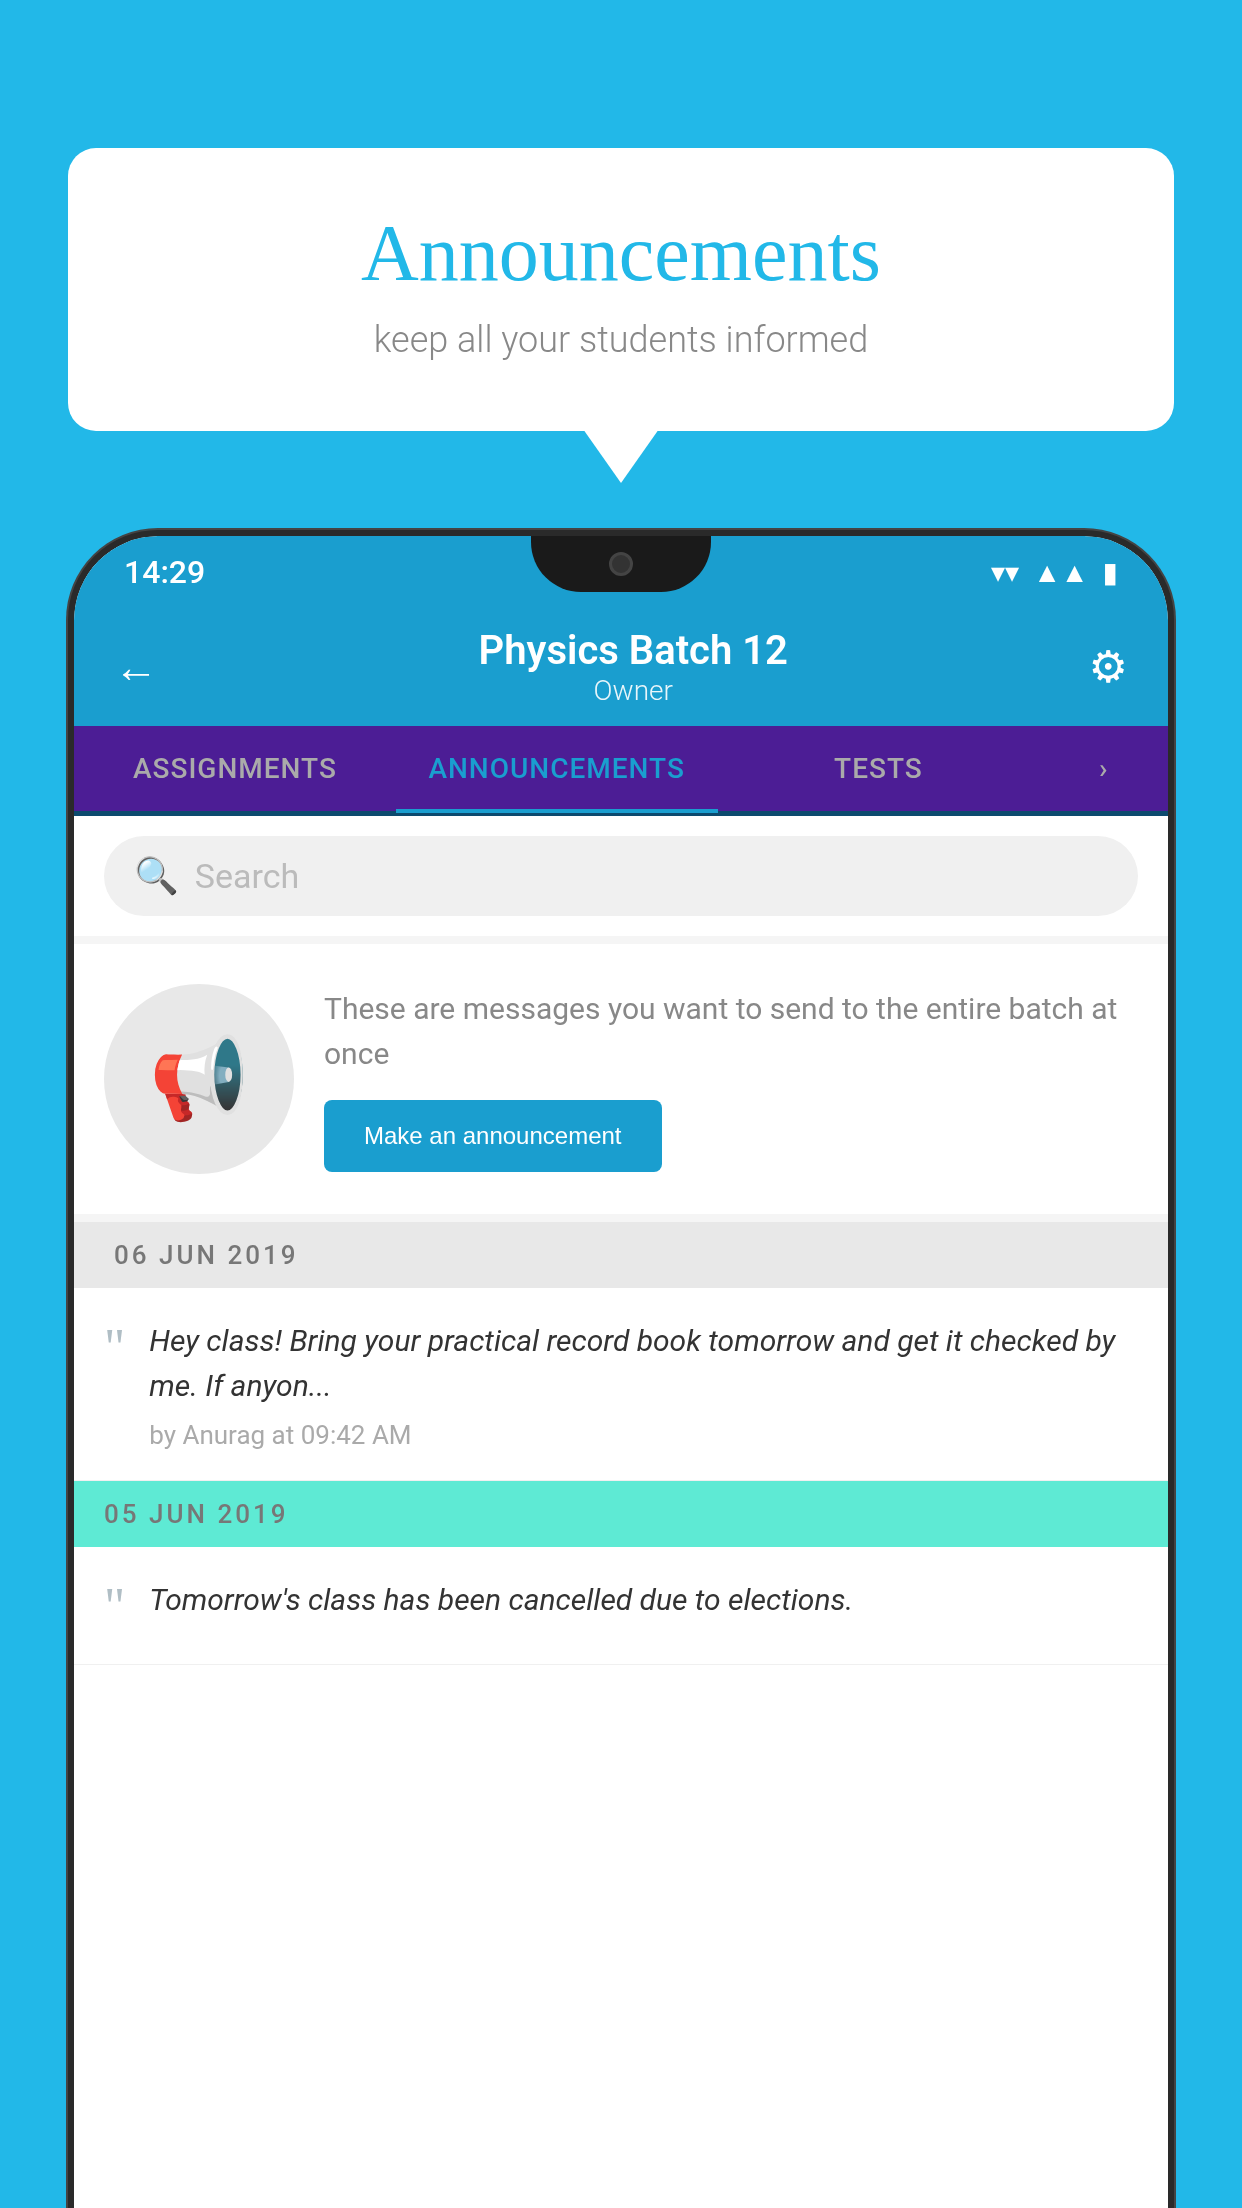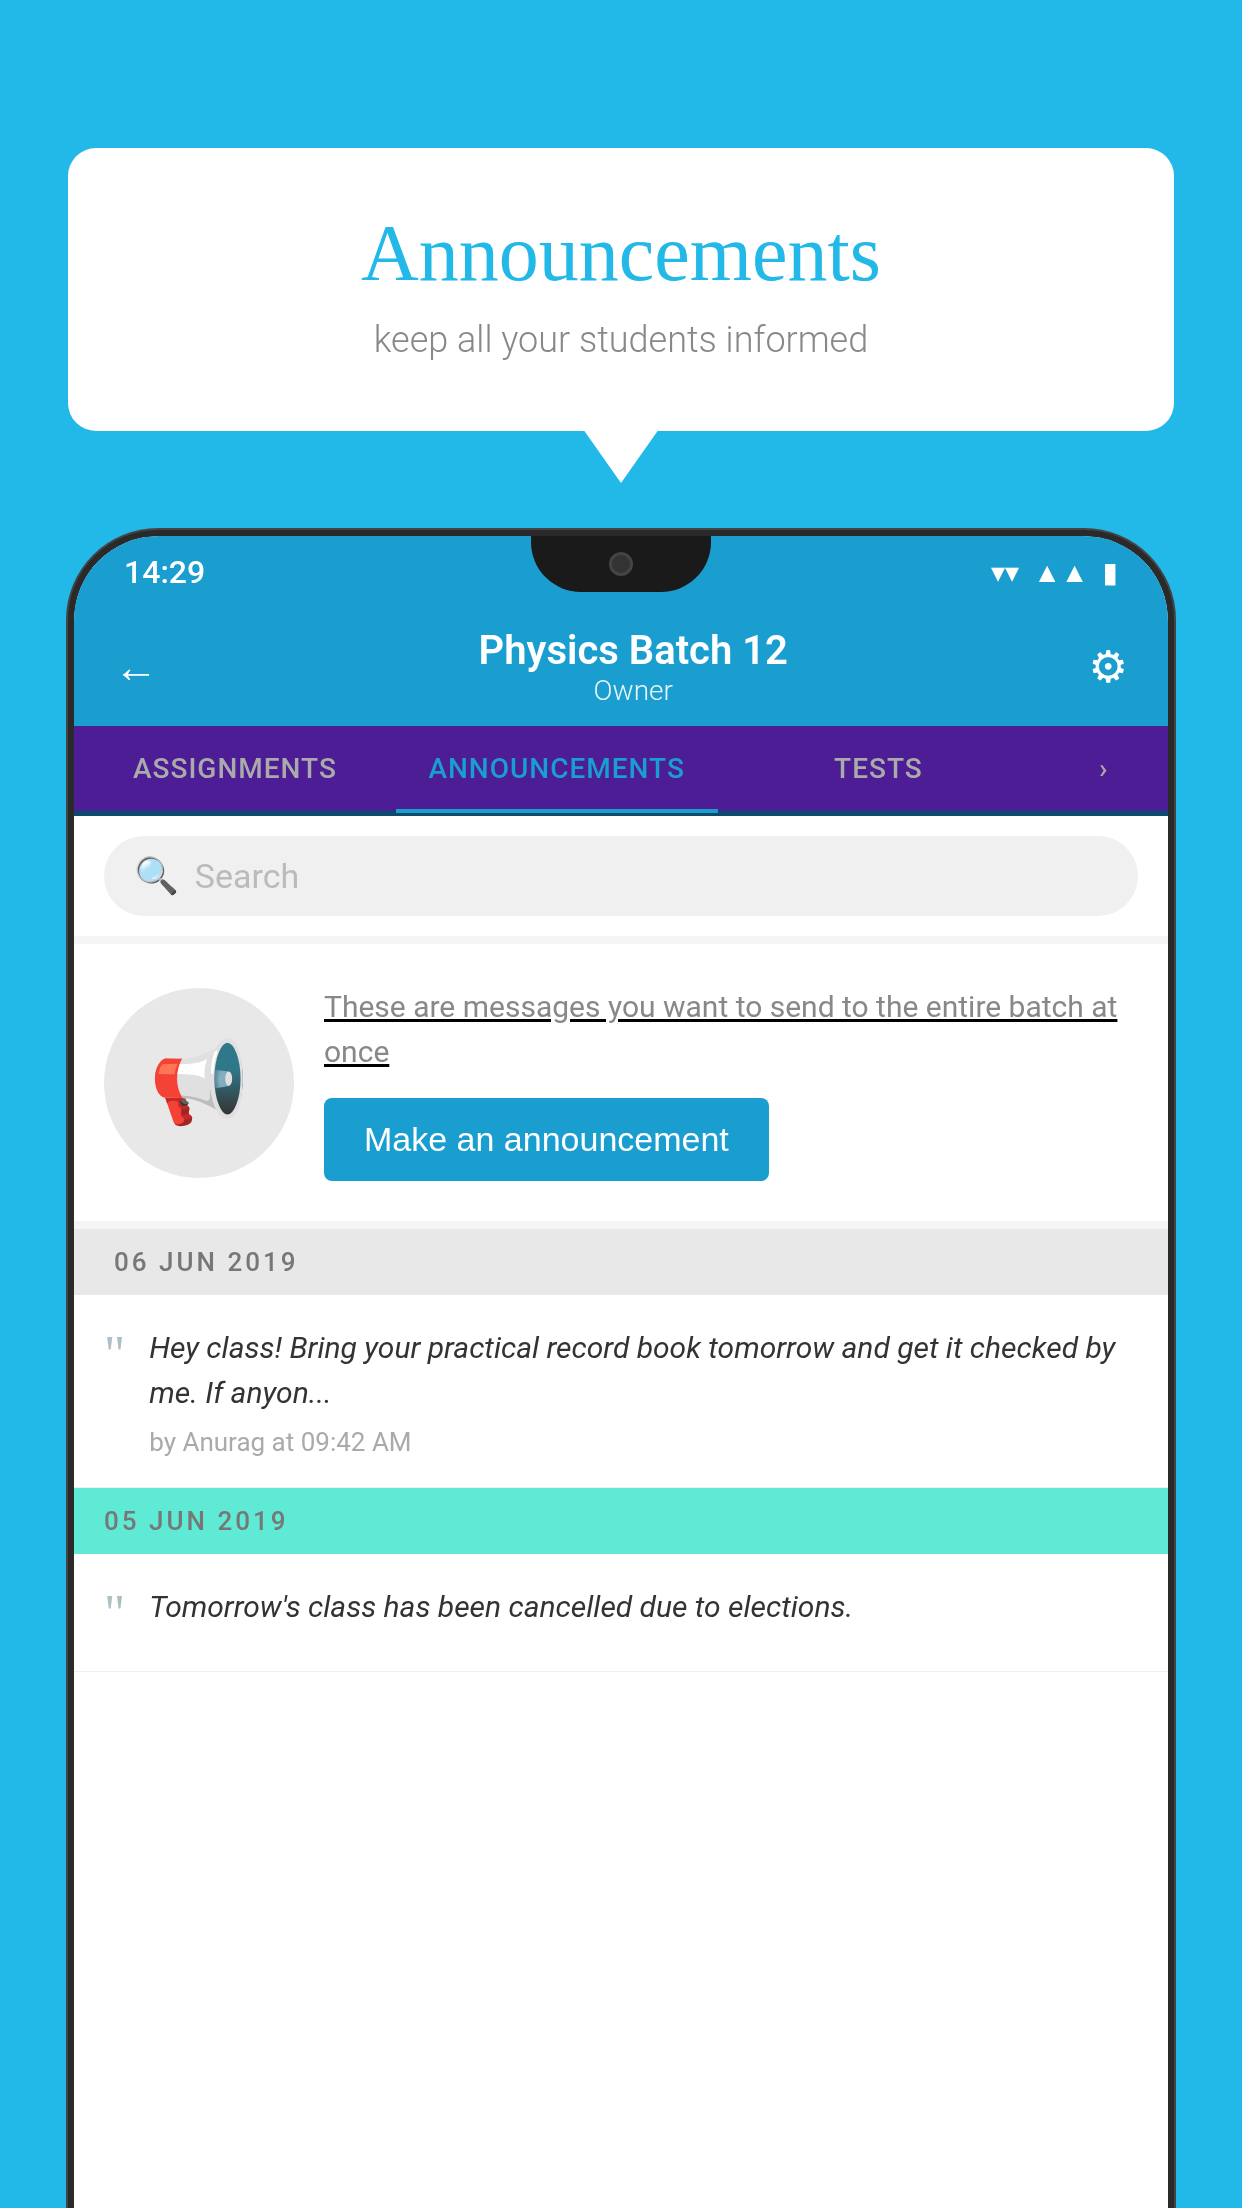--- a/index.html
+++ b/index.html
@@ -300,37 +300,36 @@
       justify-content: center;
     }
 
     .megaphone-icon {
       font-size: 80px;
       color: #607d8b;
     }
 
     .announcement-prompt-right {
       flex: 1;
-      text-decoration: underline;
     }
 
     .announcement-prompt-text {
       color: #888;
       font-size: 30px;
       line-height: 1.5;
       margin-bottom: 24px;
     }
 
     .make-announcement-btn {
       background: #1a9ecf;
       color: white;
       border: none;
       border-radius: 8px;
       padding: 22px 40px;
-      font-size: 34px;
+      font-size: 24px;
       font-weight: 500;
       cursor: pointer;
       display: inline-block;
     }
 
     
     .date-separator {
       background: #e8e8e8;
       padding: 18px 40px;
       display: flex;

